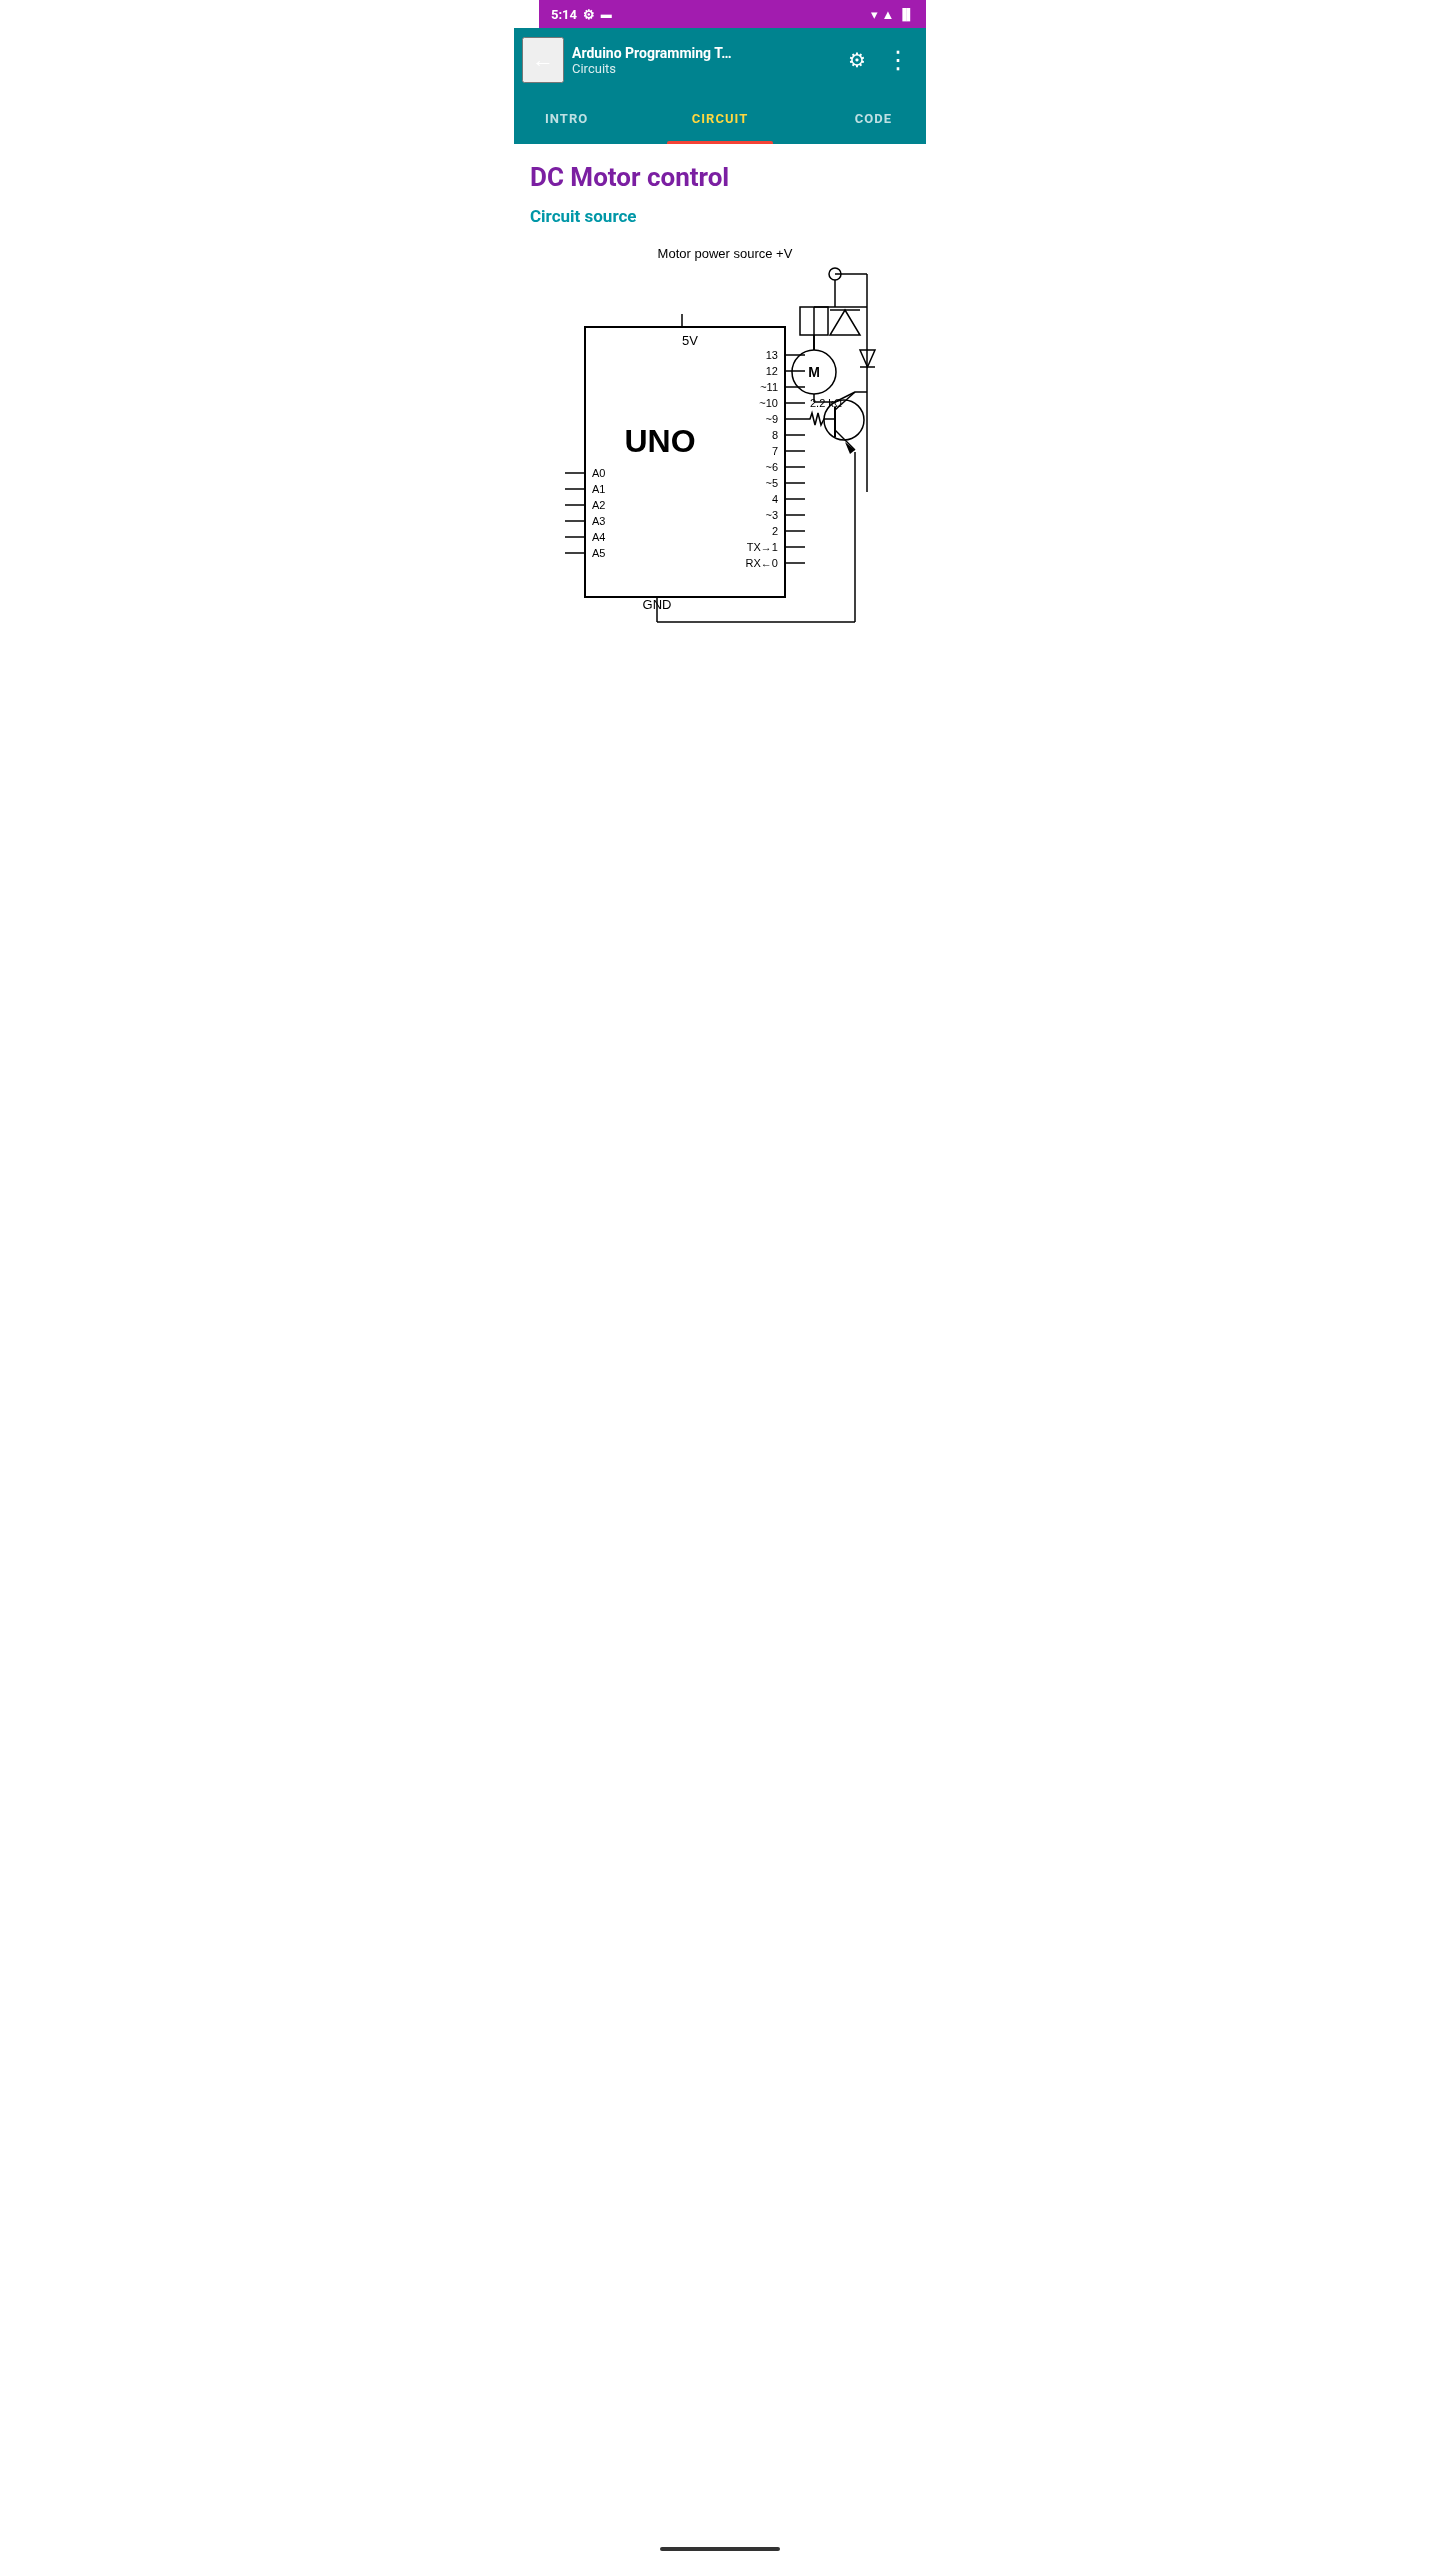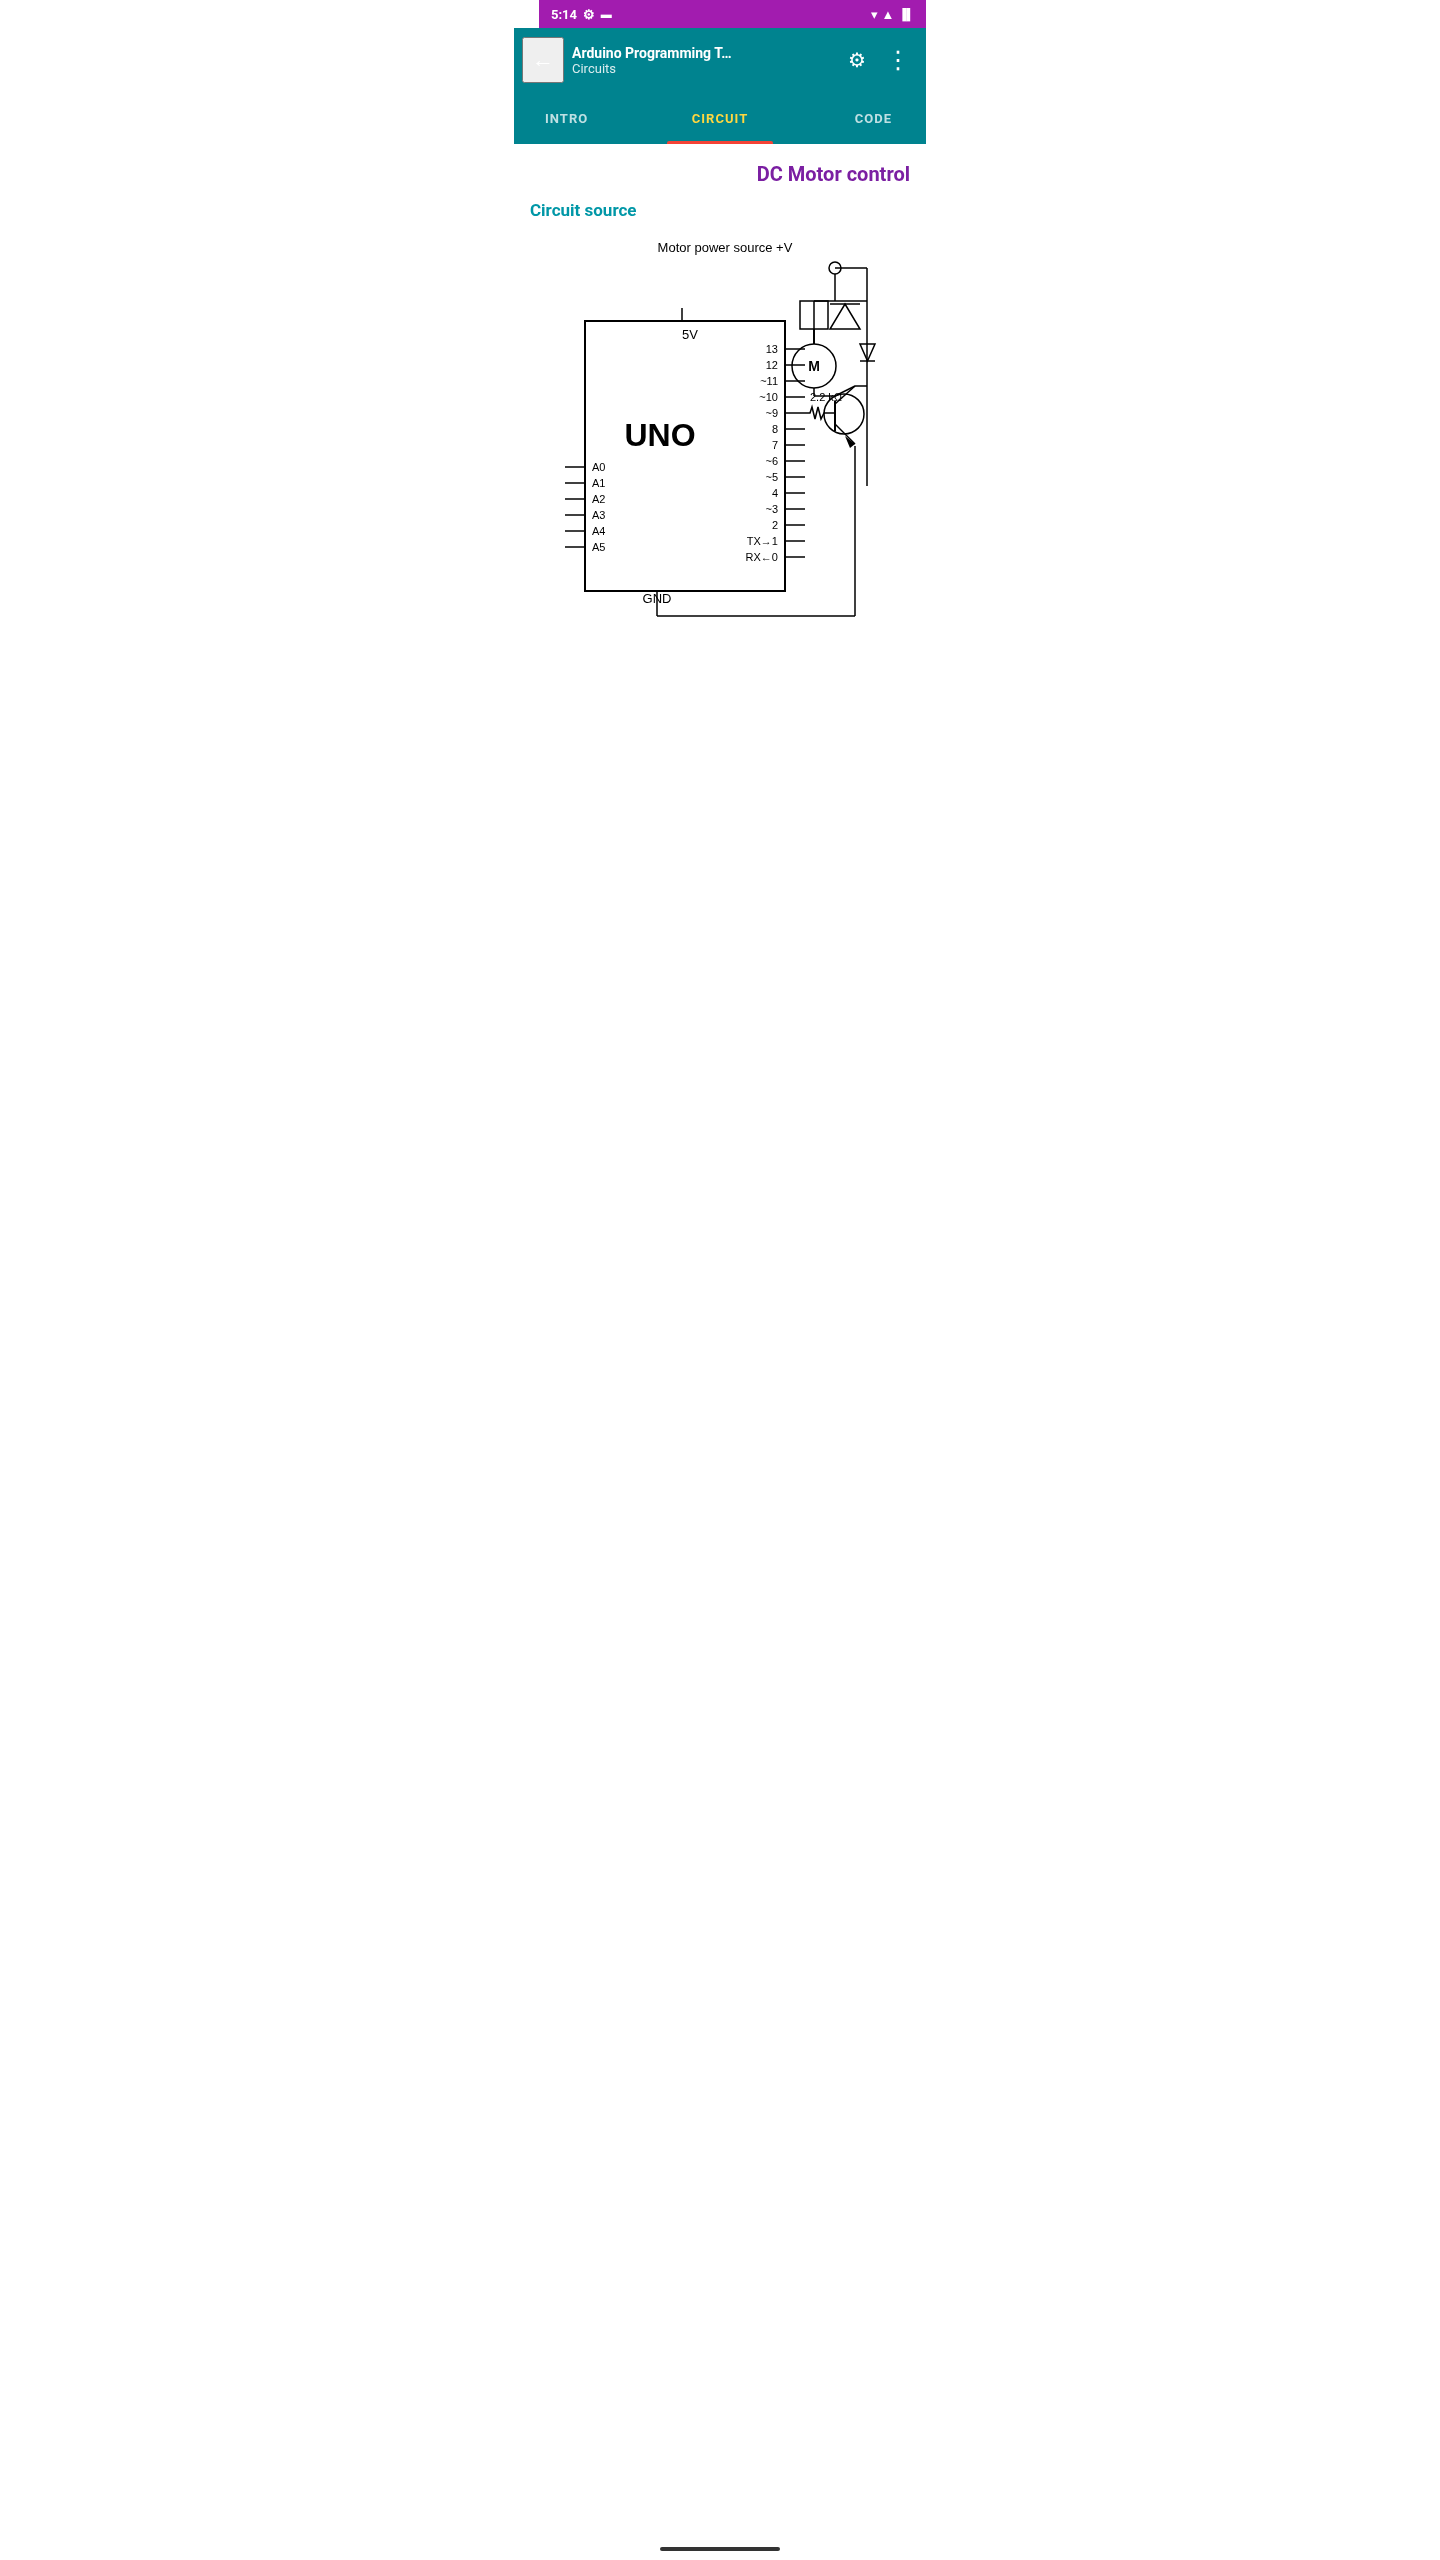--- a/index.html
+++ b/index.html
@@ -114,25 +114,24 @@
       background: #f44336;
       border-radius: 2px 2px 0 0;
     }
 
     
     .main-content {
       padding: 18px 16px 24px 16px;
       background: #fff;
     }
     .page-title {
-      font-size: 20px;
+      font-size: 26px;
       font-weight: bold;
       color: #7b1fa2;
       margin-bottom: 14px;
-      text-align: right;
     }
     .section-title {
       font-size: 17px;
       font-weight: bold;
       color: #0097a7;
       margin-bottom: 16px;
     }
 
     
     .circuit-diagram {

